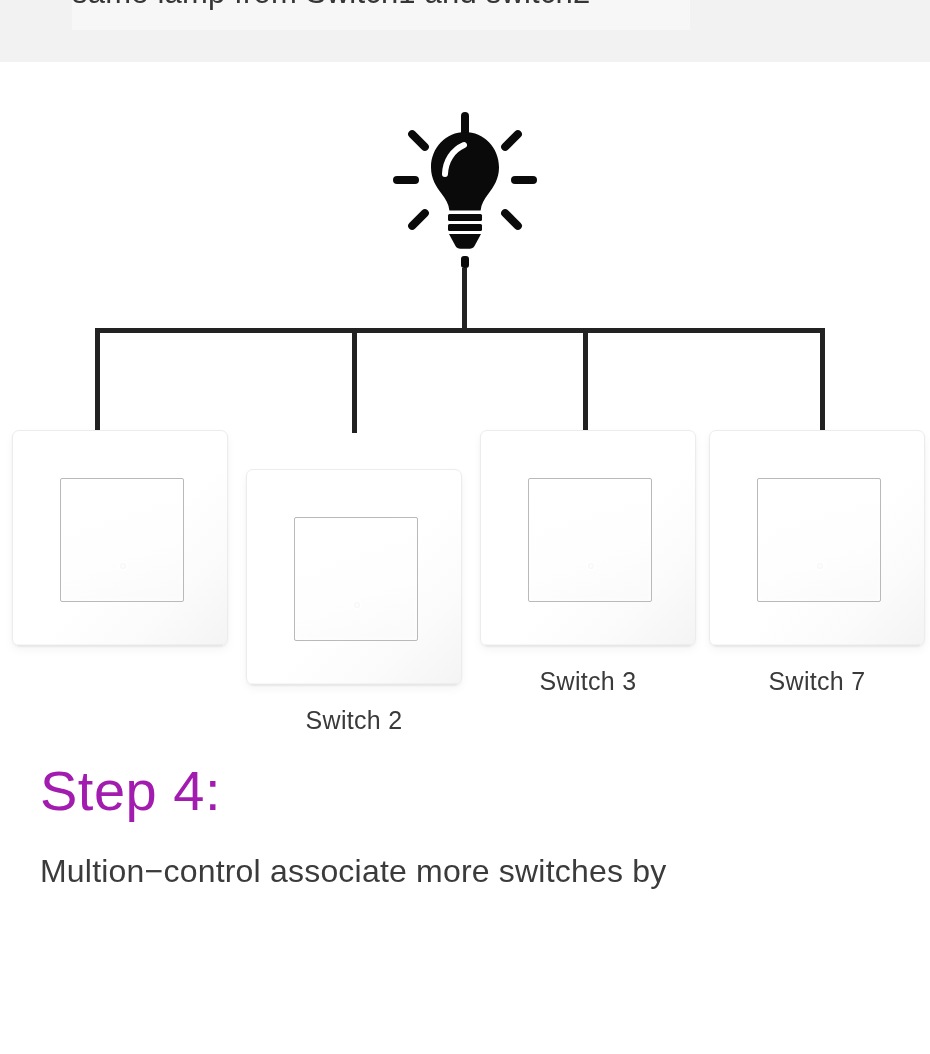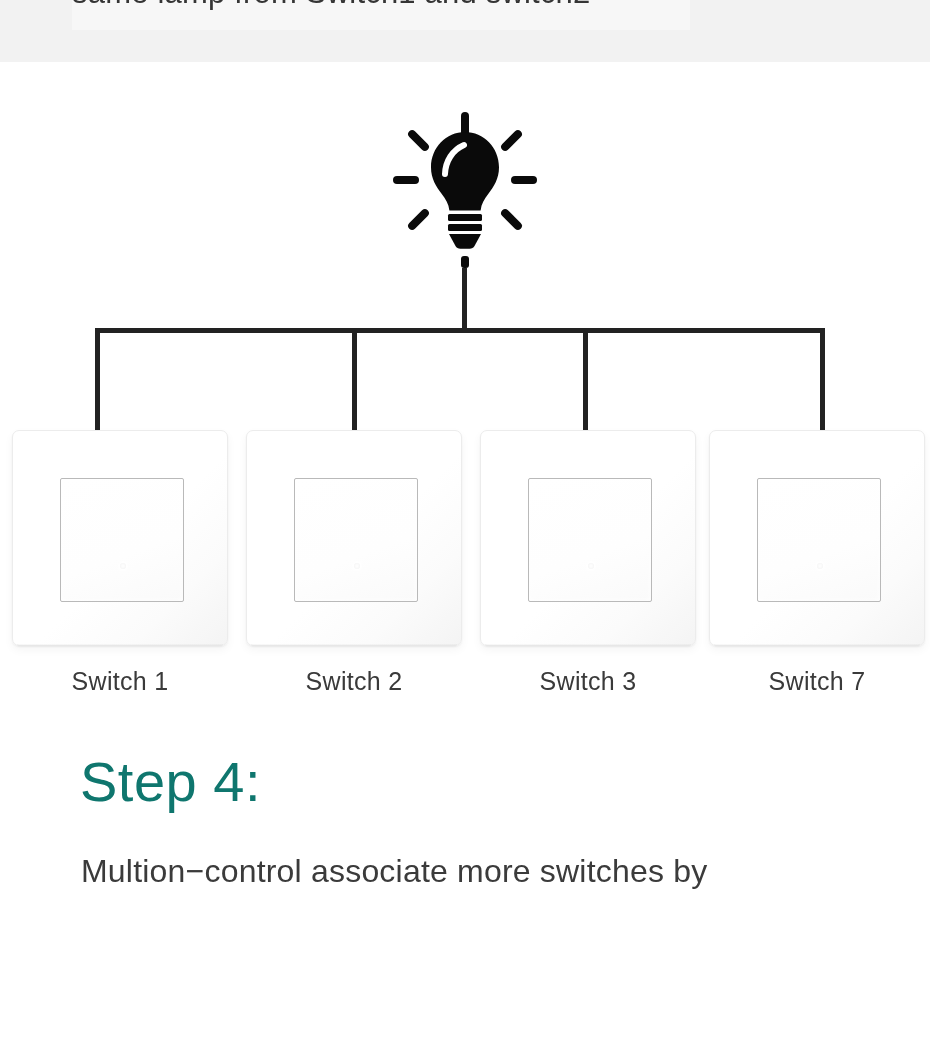--- a/index.html
+++ b/index.html
@@ -94,21 +94,21 @@
     width: 930px;
     height: 290px;
   }
   .switch-cell {
     position: absolute;
     top: 0;
     width: 216px;
     height: 290px;
   }
   .switch-cell.c1 { left: 12px; }
-  .switch-cell.c2 { left: 246px; }
+  .switch-cell.c2 { left: 246px; margin-top: 39px; }
   .switch-cell.c3 { left: 480px; }
   .switch-cell.c4 { left: 709px; }
 
   .switch-plate {
     position: relative;
     width: 216px;
     height: 216px;
     border-radius: 7px;
     background:
       linear-gradient(135deg, #ffffff 0%, #ffffff 55%, #fbfbfb 78%, #f4f4f4 100%);
@@ -164,39 +164,37 @@
   
   .step-block {
     position: absolute;
     left: 0;
     top: 740px;
     width: 930px;
   }
   .step-title {
     position: absolute;
     left: 40px;
-    top: 7px;
+    top: 16px;
     font-size: 56px;
     line-height: 70px;
-    color: #0f766e;
+    color: #a21caf;
     font-weight: 300;
     letter-spacing: 0.5px;
-    margin-left: 40px;
   }
   .step-body {
     position: absolute;
     left: 40px;
     top: 102px;
     width: 800px;
     font-size: 32px;
     line-height: 58px;
     color: #3b3b3b;
     font-weight: 400;
     letter-spacing: 0.2px;
-    margin-left: 41px;
   }
 </style>
 </head>
 <body>
 
 <div class="top-band">
   <div class="top-band-inner"></div>
   <div class="top-band-text">same lamp from Switch1 and switch2</div>
 </div>
 
@@ -241,21 +239,20 @@
   <div class="wire wire-drop-4"></div>
 
   <div class="switches">
 
     <div class="switch-cell c1">
       <div class="switch-plate">
         <div class="switch-button">
           <div class="switch-led"></div>
         </div>
       </div>
-      <div class="switch-label">Switch 1</div>
     </div>
 
     <div class="switch-cell c2">
       <div class="switch-plate">
         <div class="switch-button">
           <div class="switch-led"></div>
         </div>
       </div>
       <div class="switch-label">Switch 2</div>
     </div>

